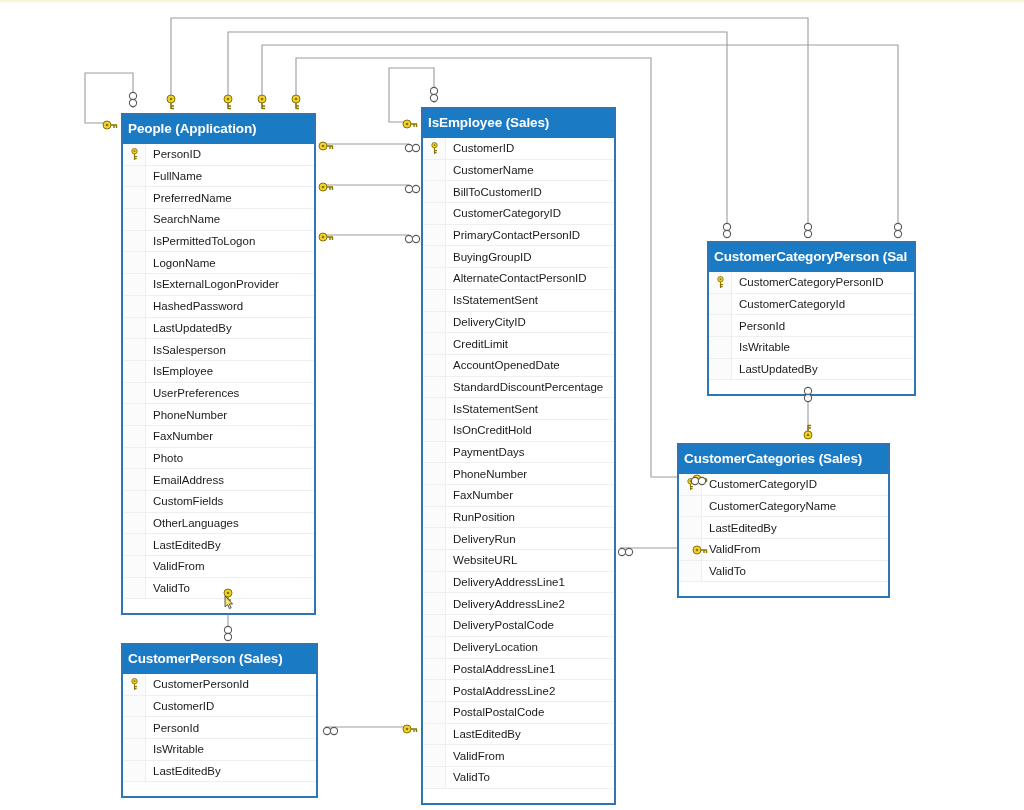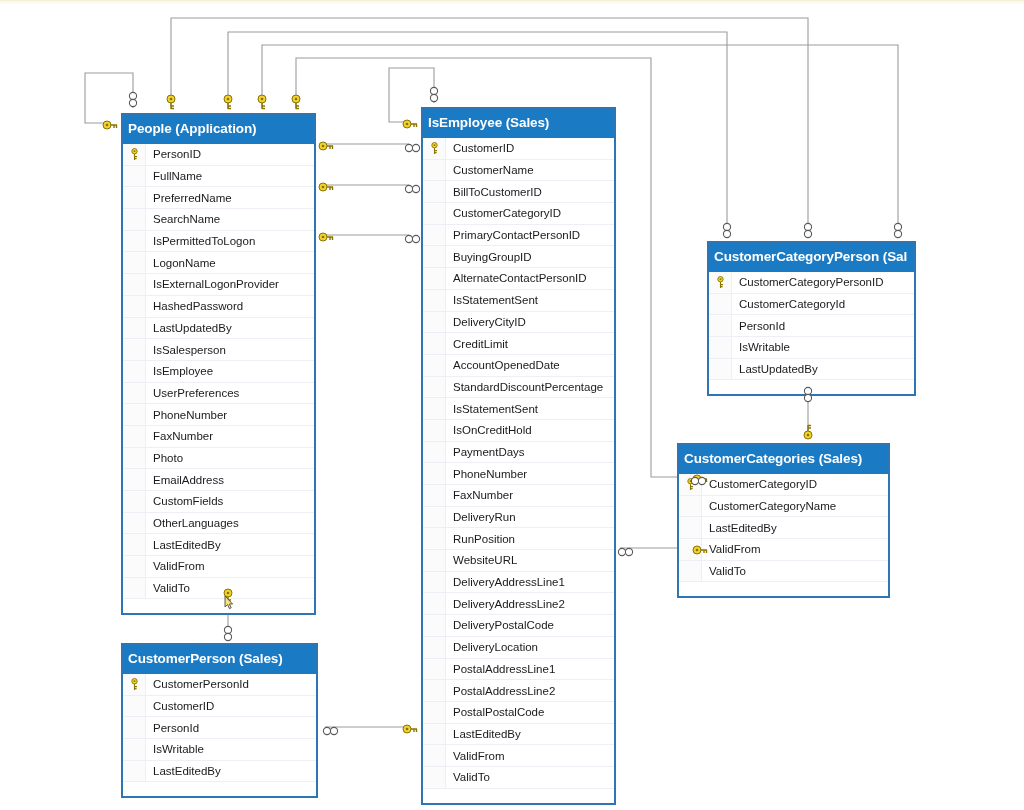--- a/index.html
+++ b/index.html
@@ -447,25 +447,25 @@
           <div class="row">
             <div class="keycell"></div>
             <div class="fieldname">PhoneNumber</div>
           </div>
           <div class="row">
             <div class="keycell"></div>
             <div class="fieldname">FaxNumber</div>
           </div>
           <div class="row">
             <div class="keycell"></div>
+            <div class="fieldname">RunPosition</div>
+          </div>
+          <div class="row">
+            <div class="keycell"></div>
             <div class="fieldname">DeliveryRun</div>
-          </div>
-          <div class="row">
-            <div class="keycell"></div>
-            <div class="fieldname">RunPosition</div>
           </div>
           <div class="row">
             <div class="keycell"></div>
             <div class="fieldname">WebsiteURL</div>
           </div>
           <div class="row">
             <div class="keycell"></div>
             <div class="fieldname">DeliveryAddressLine1</div>
           </div>
           <div class="row">

